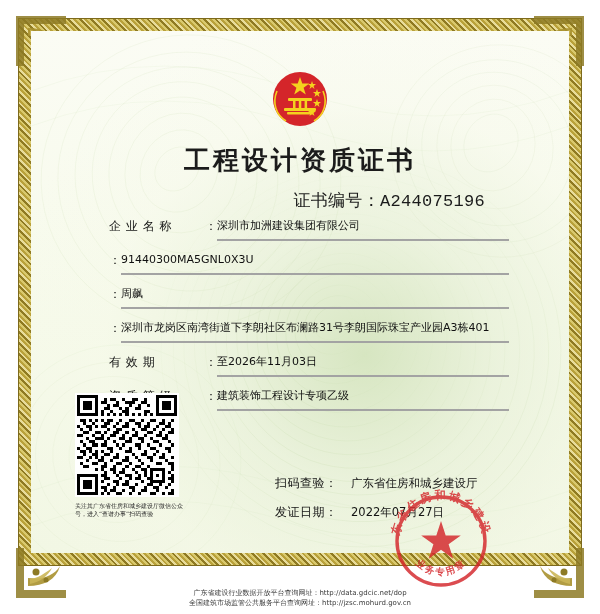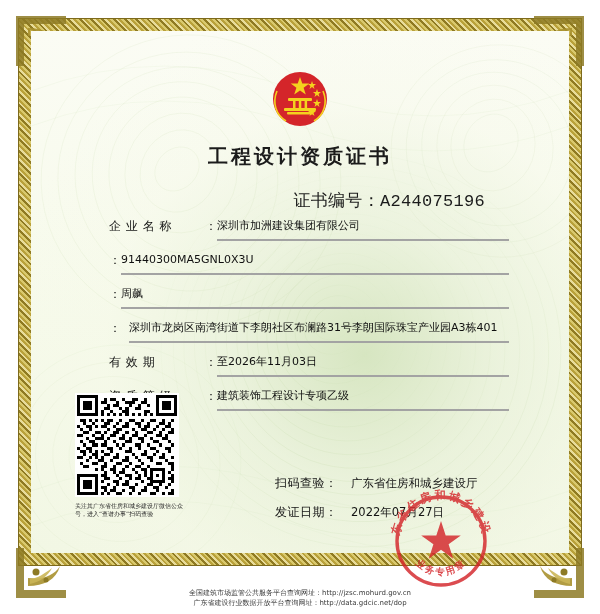--- a/index.html
+++ b/index.html
@@ -94,21 +94,21 @@
     height: 76px;
   }
 
   .doc-title {
     position: absolute;
     top: 112px;
     left: 0;
     width: 100%;
     text-align: center;
     font-family: Liberation Serif, serif;
-    font-size: 20px;
+    font-size: 26px;
     font-weight: bold;
     letter-spacing: 3px;
     color: #1b1b1b;
   }
 
   .cert-no {
     position: absolute;
     top: 158px;
     right: 84px;
     font-family: Liberation Mono, monospace;
@@ -151,21 +151,21 @@
     font-family: "DejaVu Sans", "Liberation Sans", sans-serif;
     font-size: 11px;
     color: #101010;
     line-height: 14px;
     padding-top: 4px;
     border-bottom: 2px solid #a3a3a3;
     padding-bottom: 3px;
     min-height: 17px;
     word-break: break-all;
   }
-  .field-value.tall { line-height: 13px; margin-left: 8px; }
+  .field-value.tall { line-height: 13px; }
 
   
   .qr-block {
     position: absolute;
     left: 44px;
     top: 362px;
     width: 112px;
   }
   .qr-code {
     width: 104px;
@@ -704,17 +704,17 @@
           <text font-family="'DejaVu Sans','Liberation Sans',sans-serif" font-size="9.5" fill="#d4252a" font-weight="bold" letter-spacing="2">
             <textPath href="#sealBottomArc" startOffset="50%" text-anchor="middle">业务专用章</textPath>
           </text>
         </g>
       </svg>
     </div>
 
   </div>
 
   <div class="footer">
+    <div>广东省建设行业数据开放平台查询网址：http://data.gdcic.net/dop</div>
     <div>全国建筑市场监管公共服务平台查询网址：http://jzsc.mohurd.gov.cn</div>
-    <div>广东省建设行业数据开放平台查询网址：http://data.gdcic.net/dop</div>
   </div>
 
 </div>
 
 </body></html>

